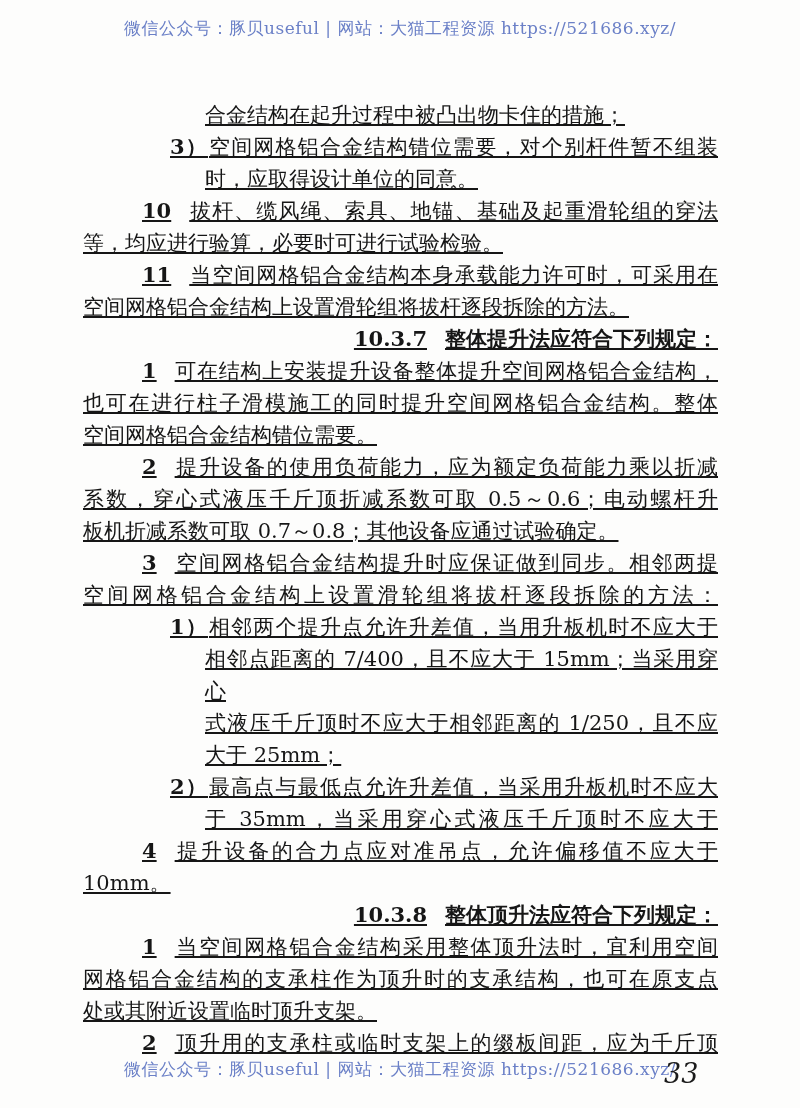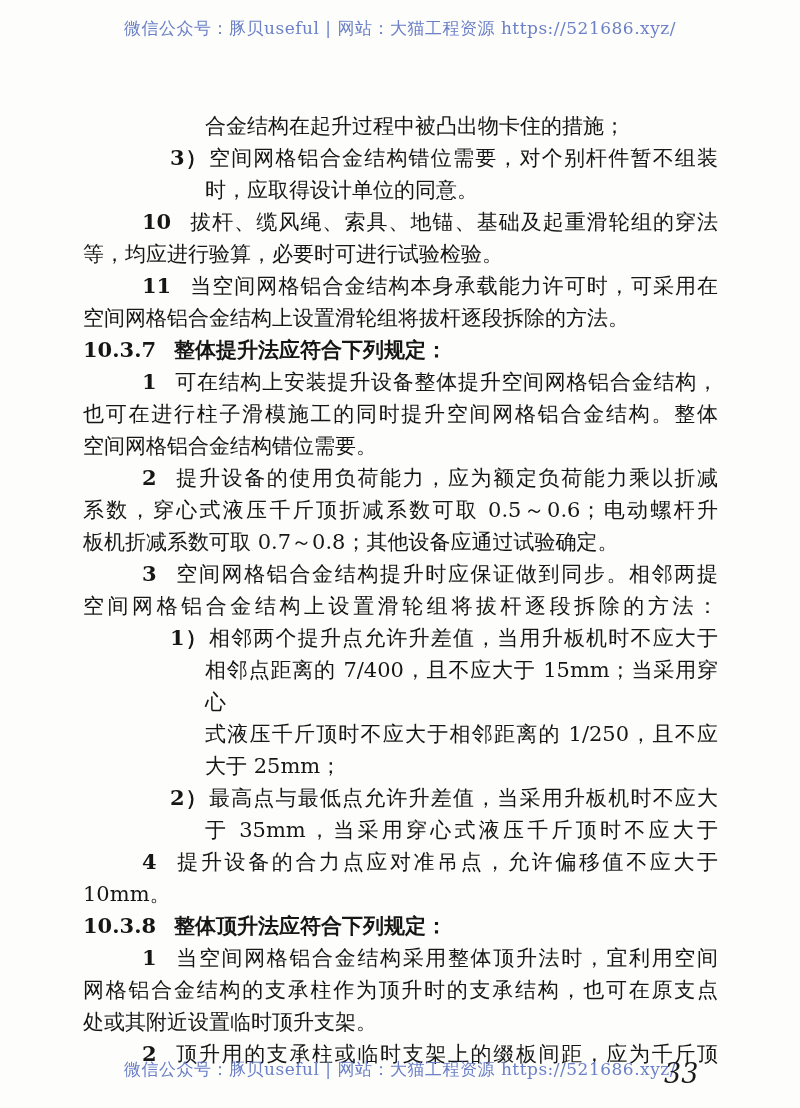--- a/index.html
+++ b/index.html
@@ -23,37 +23,38 @@
     line-height: 22px;
     letter-spacing: 0.5px;
     color: #6b80c7;
     white-space: nowrap;
   }
   .wm-top { top: 17px; }
   .wm-bottom { top: 1058px; }
   .doc {
     position: absolute;
     left: 83px;
-    top: 110px;
+    top: 99px;
     width: 635px;
     font-size: 21px;
     line-height: 32px;
     color: #161616;
+    text-decoration: underline;
   }
   .line { white-space: normal; }
   .ind-margin   { margin-left: 0; }
   .ind-clause   { margin-left: 59px; }
   .ind-item     { margin-left: 87px; }
   .ind-itemtext { margin-left: 122px; }
   .just {
     text-align: justify;
     text-align-last: justify;
     text-justify: inter-character;
   }
-  .bold { font-weight: bold; }
+  .bold { font-weight: bold; text-align: right; }
   .num { font-weight: bold; margin-right: 18px; }
   .num.num-paren { margin-right: 1px; }
   .page-number {
     position: absolute;
     left: 664px;
     top: 1058px;
     font-size: 27px;
     font-style: italic;
     color: #1b1b1b;
     font-family: "DejaVu Serif", "Liberation Serif", serif;

